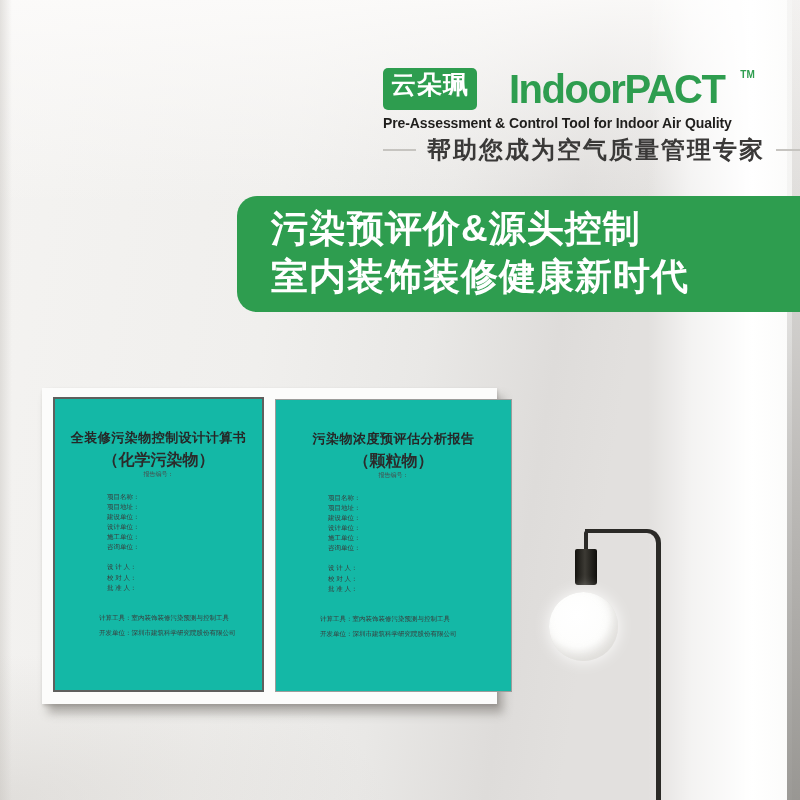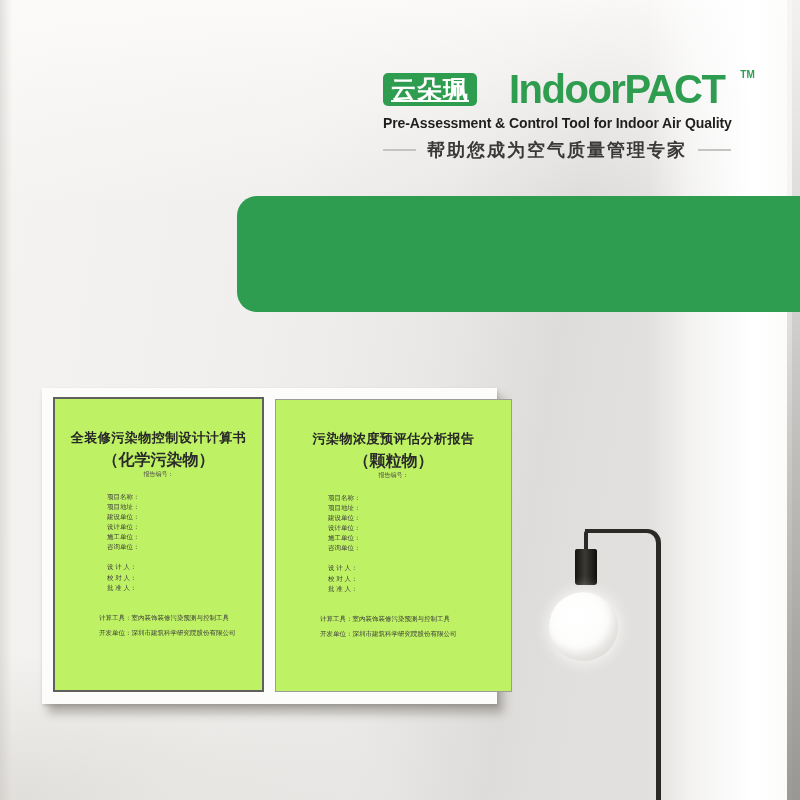--- a/index.html
+++ b/index.html
@@ -16,38 +16,38 @@
   .bright-col{left:648px;top:0;width:144px;height:800px;
     background:linear-gradient(90deg,rgba(255,255,255,0) 0%,rgba(255,255,255,.6) 30%,#ffffff 72%,rgba(252,252,251,.95) 100%);}
   .right-strip{left:787px;top:0;width:13px;height:800px;
     background:linear-gradient(180deg,rgba(205,203,200,.15) 25%,rgba(172,170,167,.6) 55%,rgba(145,143,139,.9) 100%);}
   .bottom-left-shade{left:0;top:640px;width:460px;height:160px;
     background:radial-gradient(120% 130% at 0% 100%,rgba(198,194,189,.4) 0%,rgba(198,194,189,0) 70%);}
 
   
   .logo-row{position:absolute;left:383px;top:70px;height:38px;display:flex;align-items:center;gap:4px;}
   .logo-badge{background:#2e9d4f;color:#fff;font-weight:bold;font-size:25px;line-height:28px;
-    padding:2px 8px 3px 8px;border-radius:5px;letter-spacing:1px;text-decoration:underline;}
+    padding:2px 8px 12px 8px;border-radius:5px;letter-spacing:1px;}
   .logo-wordmark{color:#2e9d4f;font-weight:bold;font-size:40px;line-height:36px;letter-spacing:-1.5px;margin-left:28px;}
   .logo-tm{color:#2e9d4f;font-weight:bold;font-size:10px;align-self:flex-start;margin-top:-1px;margin-left:12px;}
   .brand-subtitle{position:absolute;left:383px;top:115px;font-size:14px;font-weight:bold;
     color:#1f1e1c;letter-spacing:-.1px;white-space:nowrap;}
   .tagline-row{position:absolute;left:383px;top:138px;height:24px;display:flex;align-items:center;gap:11px;}
   .tagline-dash{width:33px;height:2px;background:#c6c4c0;}
-  .tagline-text{font-size:18px;font-weight:bold;color:#3a3938;letter-spacing:2px;white-space:nowrap;}
+  .tagline-text{font-size:24px;font-weight:bold;color:#3a3938;letter-spacing:2px;white-space:nowrap;}
 
   
   .banner{position:absolute;left:237px;top:196px;width:563px;height:116px;background:#2e9d4f;
     border-radius:20px 0 0 20px;padding:9px 0 0 34px;box-sizing:border-box;}
   .banner-line{color:#ffffff;font-weight:bold;font-size:37px;line-height:48px;letter-spacing:1px;white-space:nowrap;}
 
   
   .panel{position:absolute;left:42px;top:388px;width:455px;height:316px;background:#fcfcfb;
     box-shadow:6px 9px 9px rgba(100,95,88,.45),1px 2px 3px rgba(120,115,108,.3);}
-  .page{position:absolute;background:#bef264;box-sizing:border-box;}
+  .page{position:absolute;background:#14b8a6;box-sizing:border-box;}
   .page.p1{left:11px;top:9px;width:211px;height:295px;border:2px solid #5f5f5d;}
   .page.p2{left:233px;top:11px;width:237px;height:293px;border:1px solid #9c9c9a;}
   .doc-title{position:absolute;left:0;top:30px;width:100%;text-align:center;font-size:13px;
     font-weight:bold;color:#262626;letter-spacing:.5px;white-space:nowrap;}
   .doc-subtitle{position:absolute;left:0;top:51px;width:100%;text-align:center;font-size:16px;
     font-weight:bold;color:#2b2b2b;}
   .doc-no{position:absolute;left:0;top:71px;width:100%;text-align:center;font-size:6px;color:#4a4a4a;}
   .doc-fields{position:absolute;left:52px;top:93px;font-size:6.5px;line-height:10px;color:#3a3a3a;}
   .doc-signers{position:absolute;left:52px;top:163px;font-size:6.5px;line-height:10.5px;color:#3a3a3a;}
   .doc-footer{position:absolute;left:44px;top:211px;font-size:6.5px;line-height:15px;color:#3a3a3a;white-space:nowrap;}
@@ -86,20 +86,22 @@
     <span class="logo-tm">TM</span>
   </div>
   <div class="brand-subtitle">Pre-Assessment &amp; Control Tool for Indoor Air Quality</div>
   <div class="tagline-row">
     <span class="tagline-dash"></span>
     <span class="tagline-text">帮助您成为空气质量管理专家</span>
     <span class="tagline-dash"></span>
   </div>
 
   <div class="banner">
+    <div class="banner-line">污染预评价&amp;源头控制</div>
+    <div class="banner-line">室内装饰装修健康新时代</div>
   </div>
 
   <div class="panel">
 
     <div class="page p1">
       <div class="doc-title">全装修污染物控制设计计算书</div>
       <div class="doc-subtitle">（化学污染物）</div>
       <div class="doc-no">报告编号：</div>
       <div class="doc-fields">
         <div>项目名称：</div>

